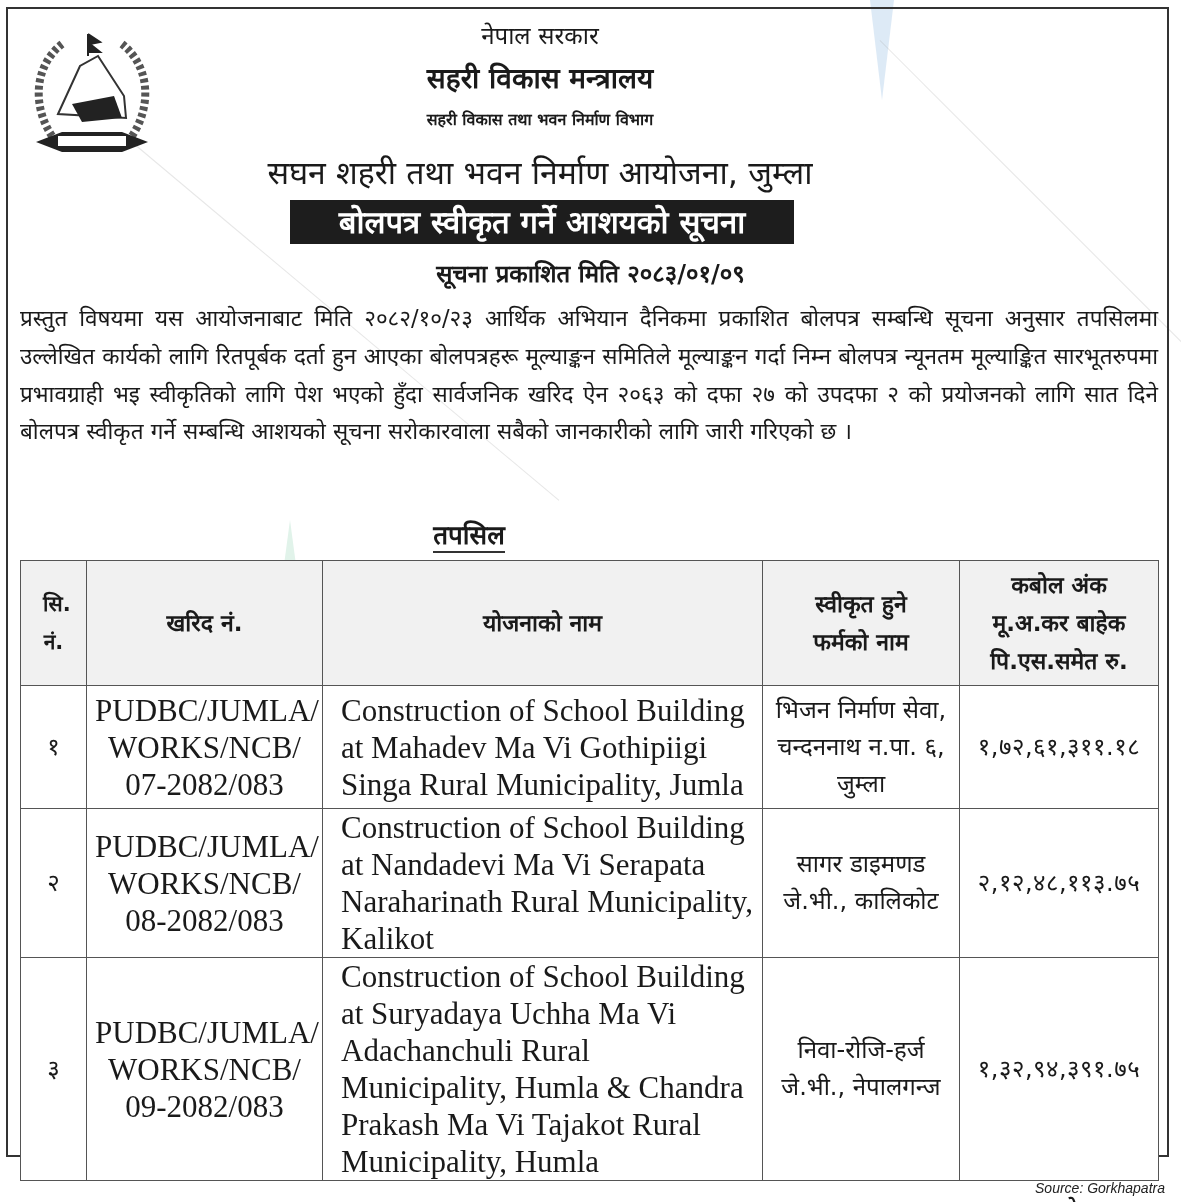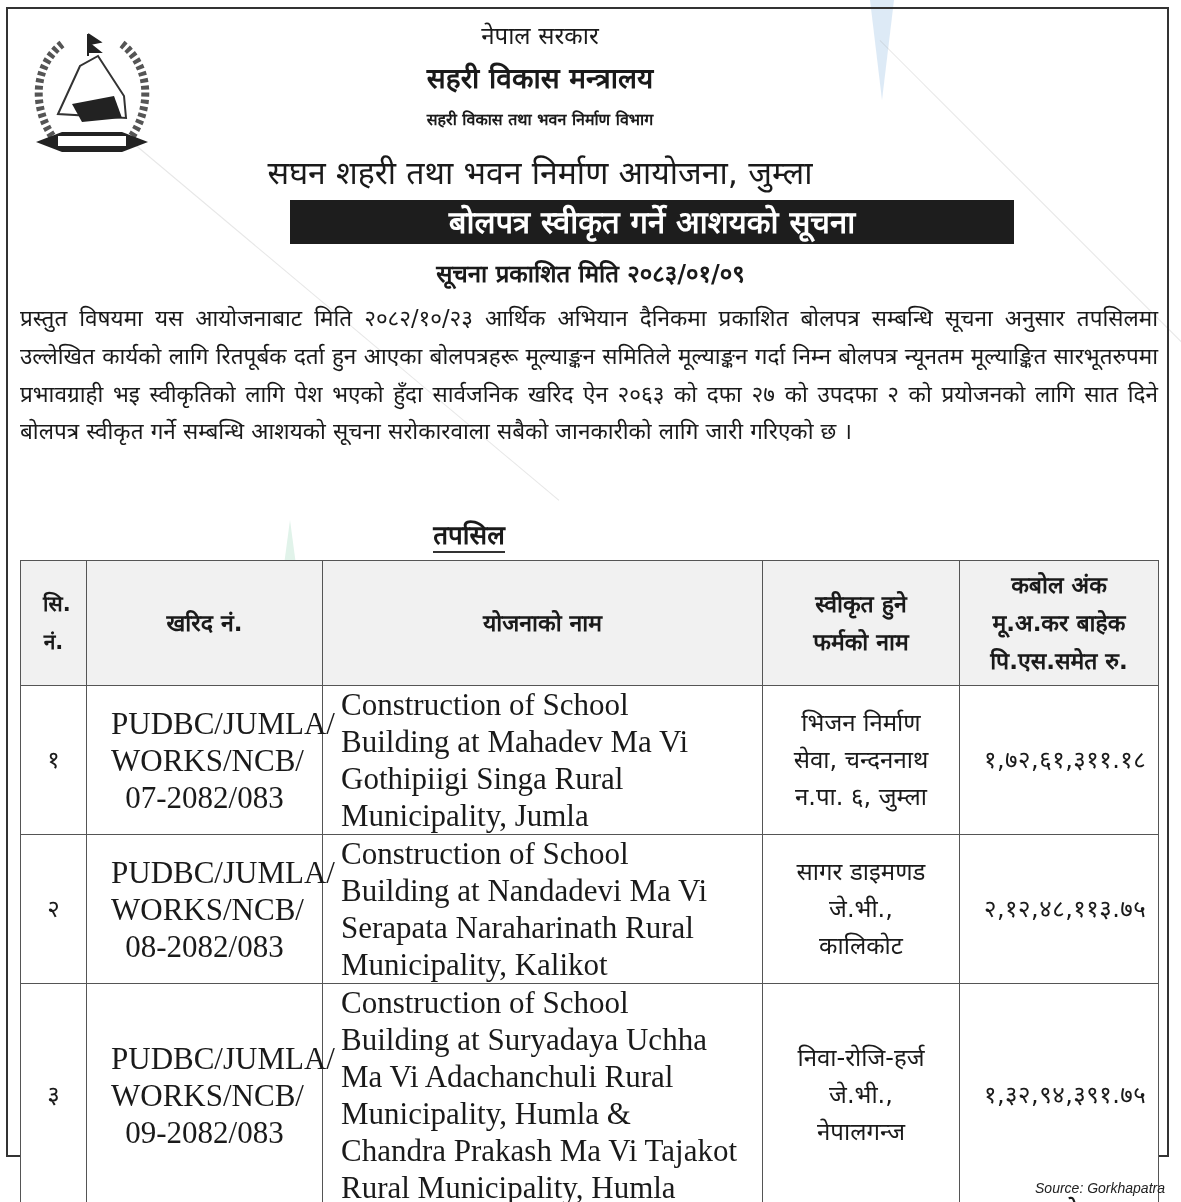--- a/index.html
+++ b/index.html
@@ -27,38 +27,38 @@
     
     .emblem { position: absolute; left: 22px; top: 26px; width: 140px; height: 140px; }
 
     .hdr { position: absolute; left: 0; width: 1080px; text-align: center;
       font-family: "DejaVu Sans", sans-serif; }
     .h1 { top: 18px; font-size: 24px; }
     .h2 { top: 58px; font-size: 28px; font-weight: bold; }
     .h3 { top: 108px; font-size: 16px; font-weight: bold; }
     .h4 { top: 150px; font-size: 32px; font-weight: normal; text-align: center; }
 
-    .banner { position: absolute; left: 290px; top: 200px; width: 724px; height: 44px;
+    .banner { position: absolute; left: 290px; top: 200px; width: 504px; height: 44px;
       background: #1d1d1d; color: #fff; text-align: center;
       font-size: 31px; font-weight: bold; line-height: 44px; }
 
     .pubdate { position: absolute; left: 0; width: 1181px; top: 256px; text-align: center;
       font-size: 24px; font-weight: bold; }
 
     .body-text { position: absolute; left: 20px; top: 300px; width: 1138px;
       font-size: 22.5px; line-height: 37.8px; text-align: justify; }
 
     .tapasil { position: absolute; left: 0; width: 938px; top: 516px; text-align: center;
       font-size: 26px; font-weight: bold; }
     .tapasil span { border-bottom: 2px solid #333; padding-bottom: 1px; }
 
     table.tender { position: absolute; left: 20px; top: 560px; width: 1138px;
       border-collapse: collapse; table-layout: fixed; }
     table.tender th, table.tender td { border: 1.5px solid #555; text-align: center;
-      vertical-align: middle; padding: 0 24px; }
+      vertical-align: middle; padding: 0 8px; }
     table.tender th { background: #f1f1f1; font-size: 23px; font-weight: bold;
       line-height: 38px; height: 124px; }
     table.tender td { font-size: 24px; line-height: 37px; background: #fff; }
     table.tender td.serif { font-family: "Liberation Serif", serif; font-size: 31px; }
     table.tender td.left { text-align: left; padding-left: 18px; }
     td.amt { font-size: 21px; letter-spacing: 0.5px; }
 
     .signature { position: absolute; right: 26px; top: 1194px; font-size: 20px;
       font-weight: bold; }
     .source { position: absolute; right: 16px; top: 1180px;

